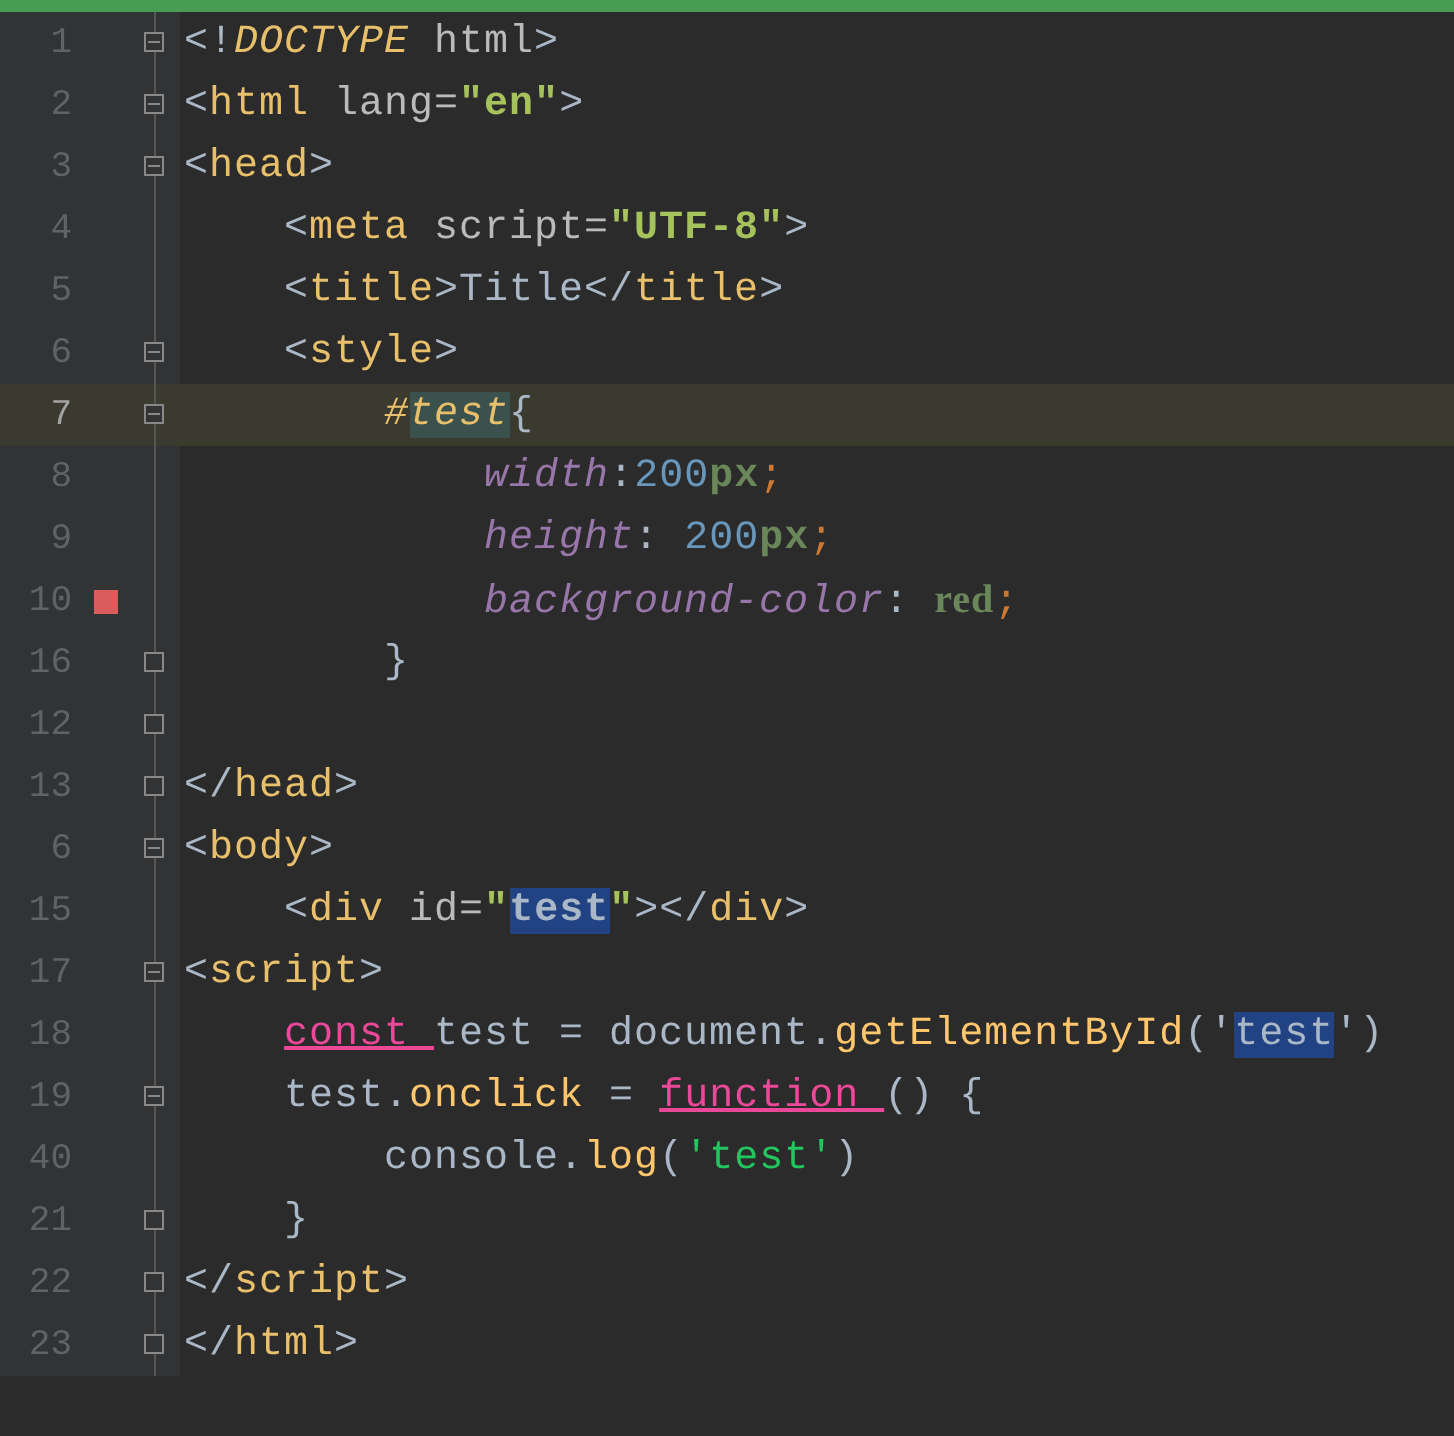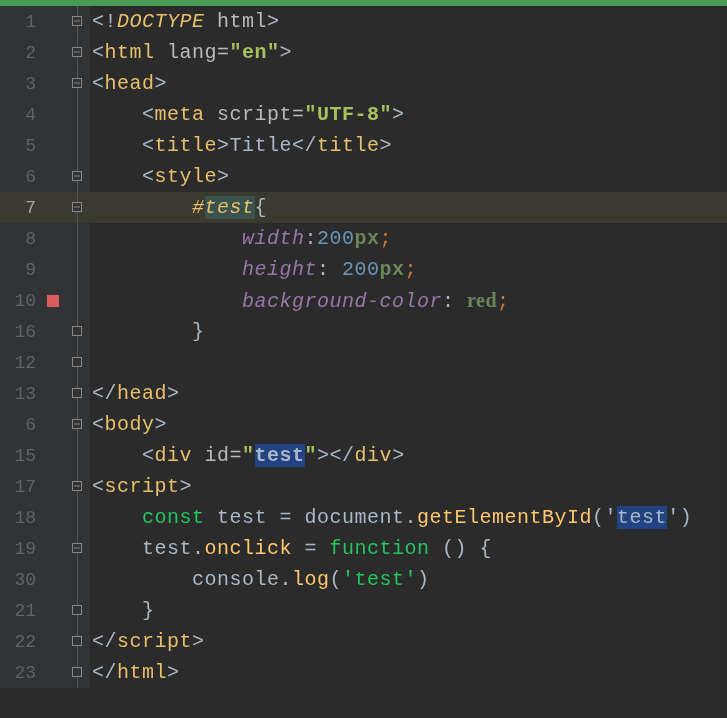--- a/index.html
+++ b/index.html
@@ -108,21 +108,21 @@
   .dtype { color: #e8bf6a; font-style: italic; }
   .attr  { color: #bababa; }
   .strb  { color: #a5c25c; font-weight: bold; }
   .punct { color: #a9b7c6; }
   .sel   { color: #e8bf6a; font-style: italic; }
   .prop  { color: #9876aa; font-style: italic; }
   .num   { color: #6897bb; }
   .unit  { color: #6a8759; font-weight: bold; }
   .val   { color: #6a8759; font-weight: bold; font-family: Liberation Serif, serif;}
   .semi  { color: #cc7832; }
-  .kw    { color: #22c55e; }
+  .kw    { color: #ec4899; text-decoration: underline; }
   .fn    { color: #ffc66d; text-align: right; }
   .jsstr { color: #22c55e; }
   .hlword {
     background: #214283;
     color: #a9b7c6;
   }
   .hlword-sel {
     background: #3b514d;
   }
   .topbar {
@@ -323,21 +323,21 @@
           <div class="marker"></div>
           <div class="fold">
             <div class="fold-line"></div>
             <div class="fold-icon"></div>
           </div>
         </div>
         <div class="code"><span class="punct">    test.</span><span class="fn">onclick </span><span class="punct">= </span><span class="kw">function </span><span class="punct">() {</span></div>
       </div>
       <div class="line">
         <div class="gutter">
-          <div class="ln">30</div>
+          <div class="ln">40</div>
           <div class="marker"></div>
           <div class="fold">
             <div class="fold-line"></div>
           </div>
         </div>
         <div class="code"><span class="punct">        console.</span><span class="fn">log</span><span class="punct">(</span><span class="jsstr">'test'</span><span class="punct">)</span></div>
       </div>
       <div class="line">
         <div class="gutter">
           <div class="ln">21</div>

